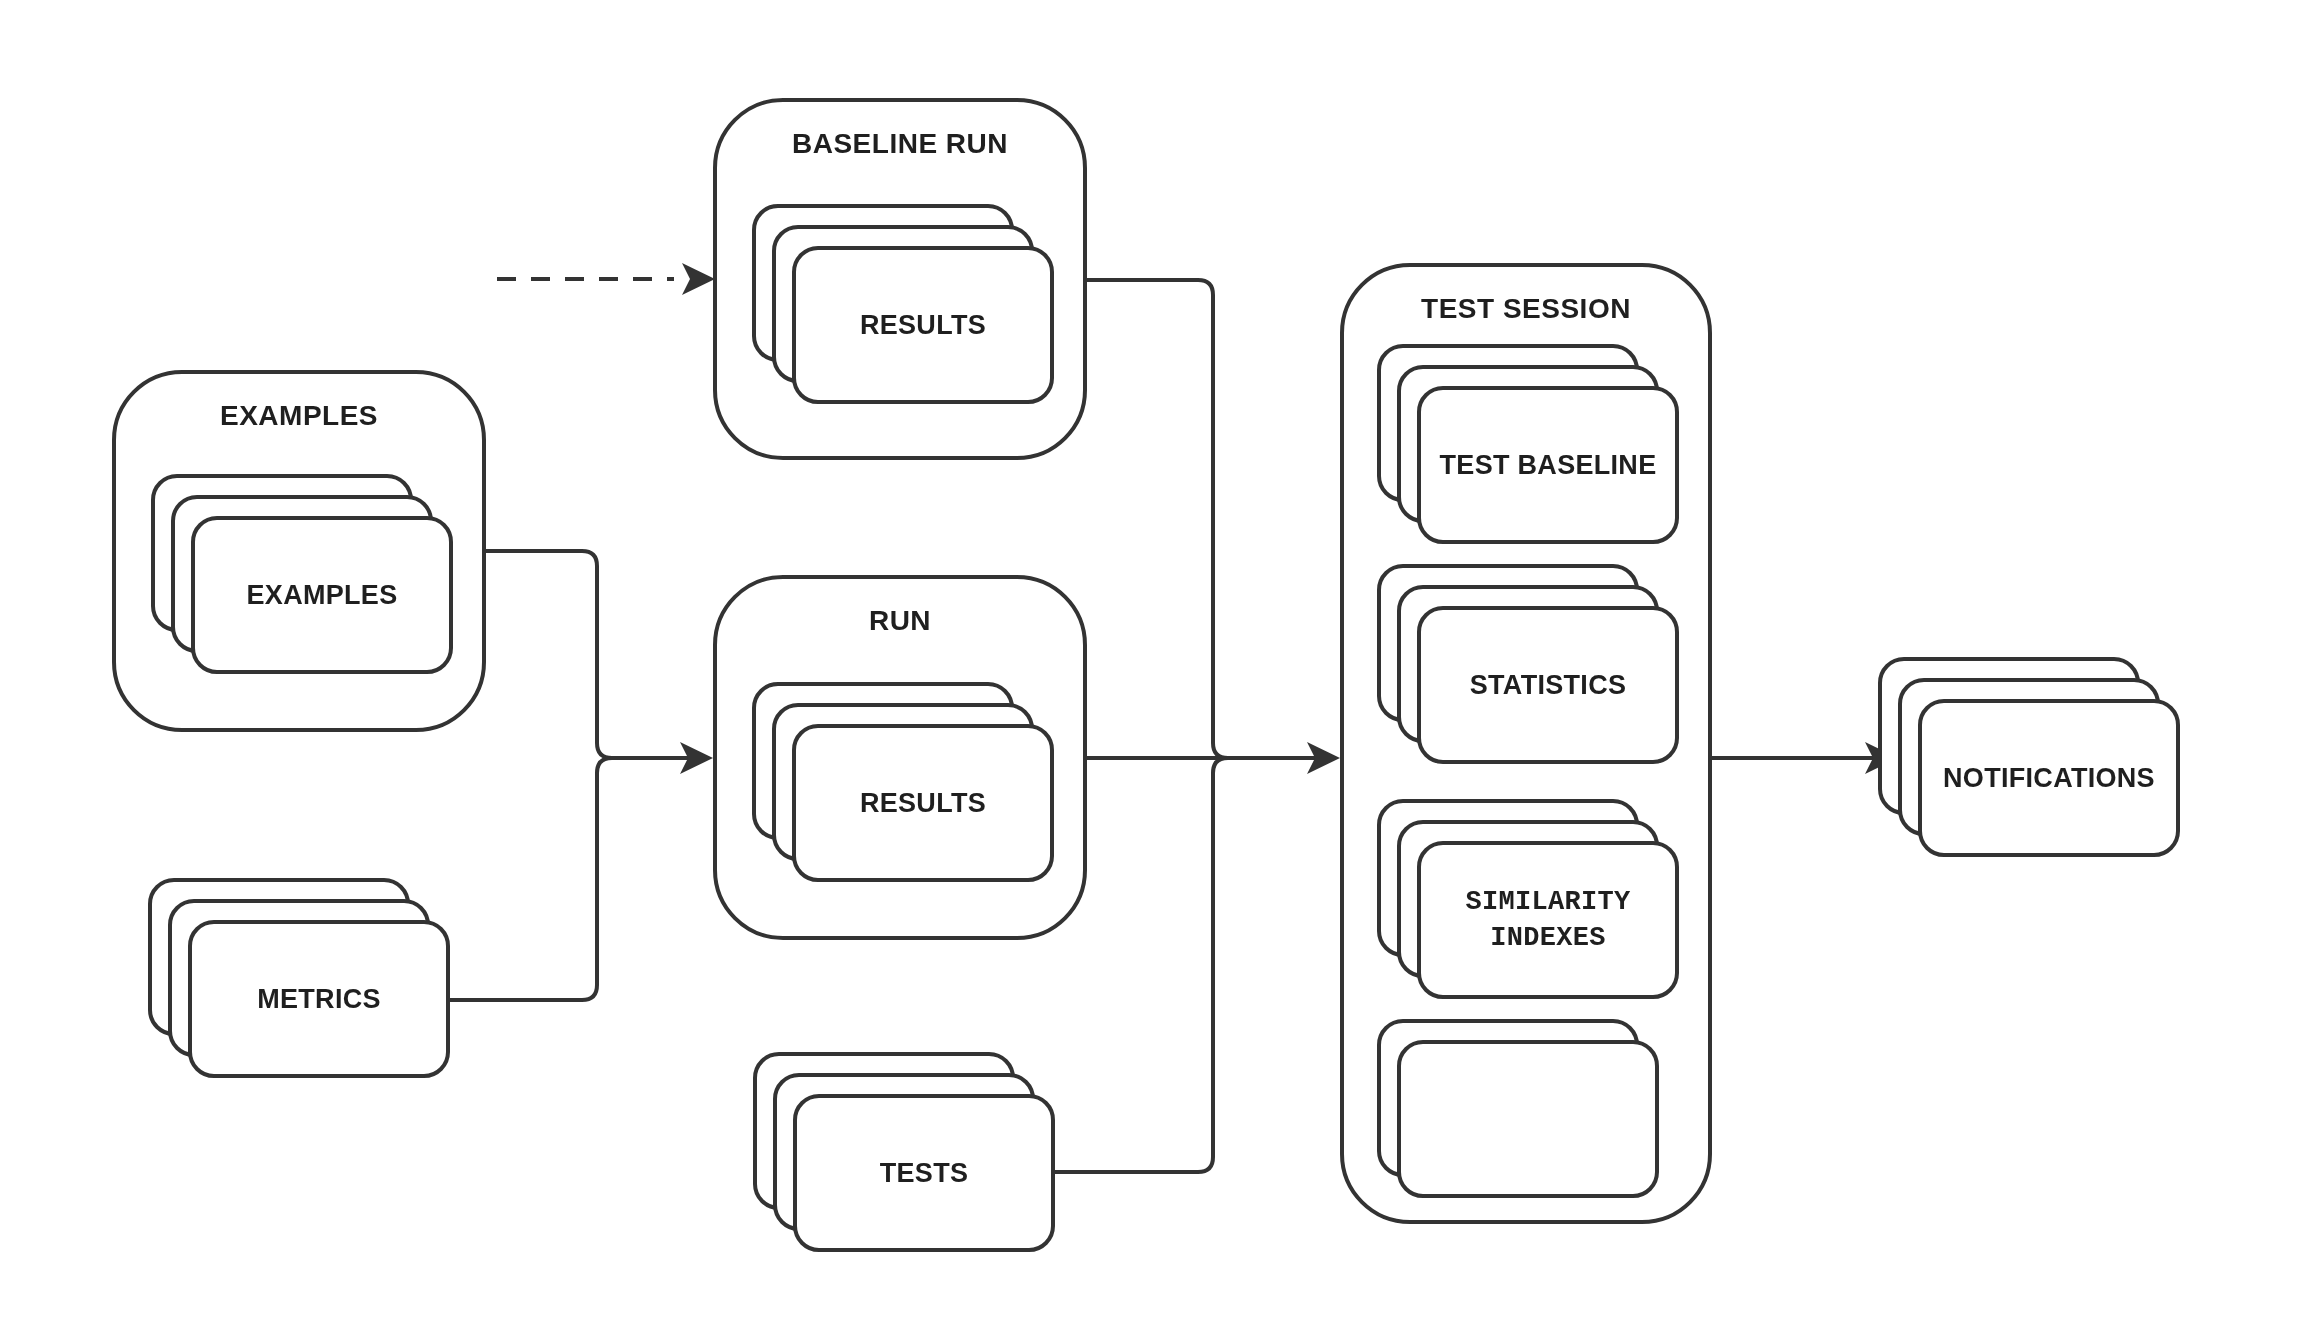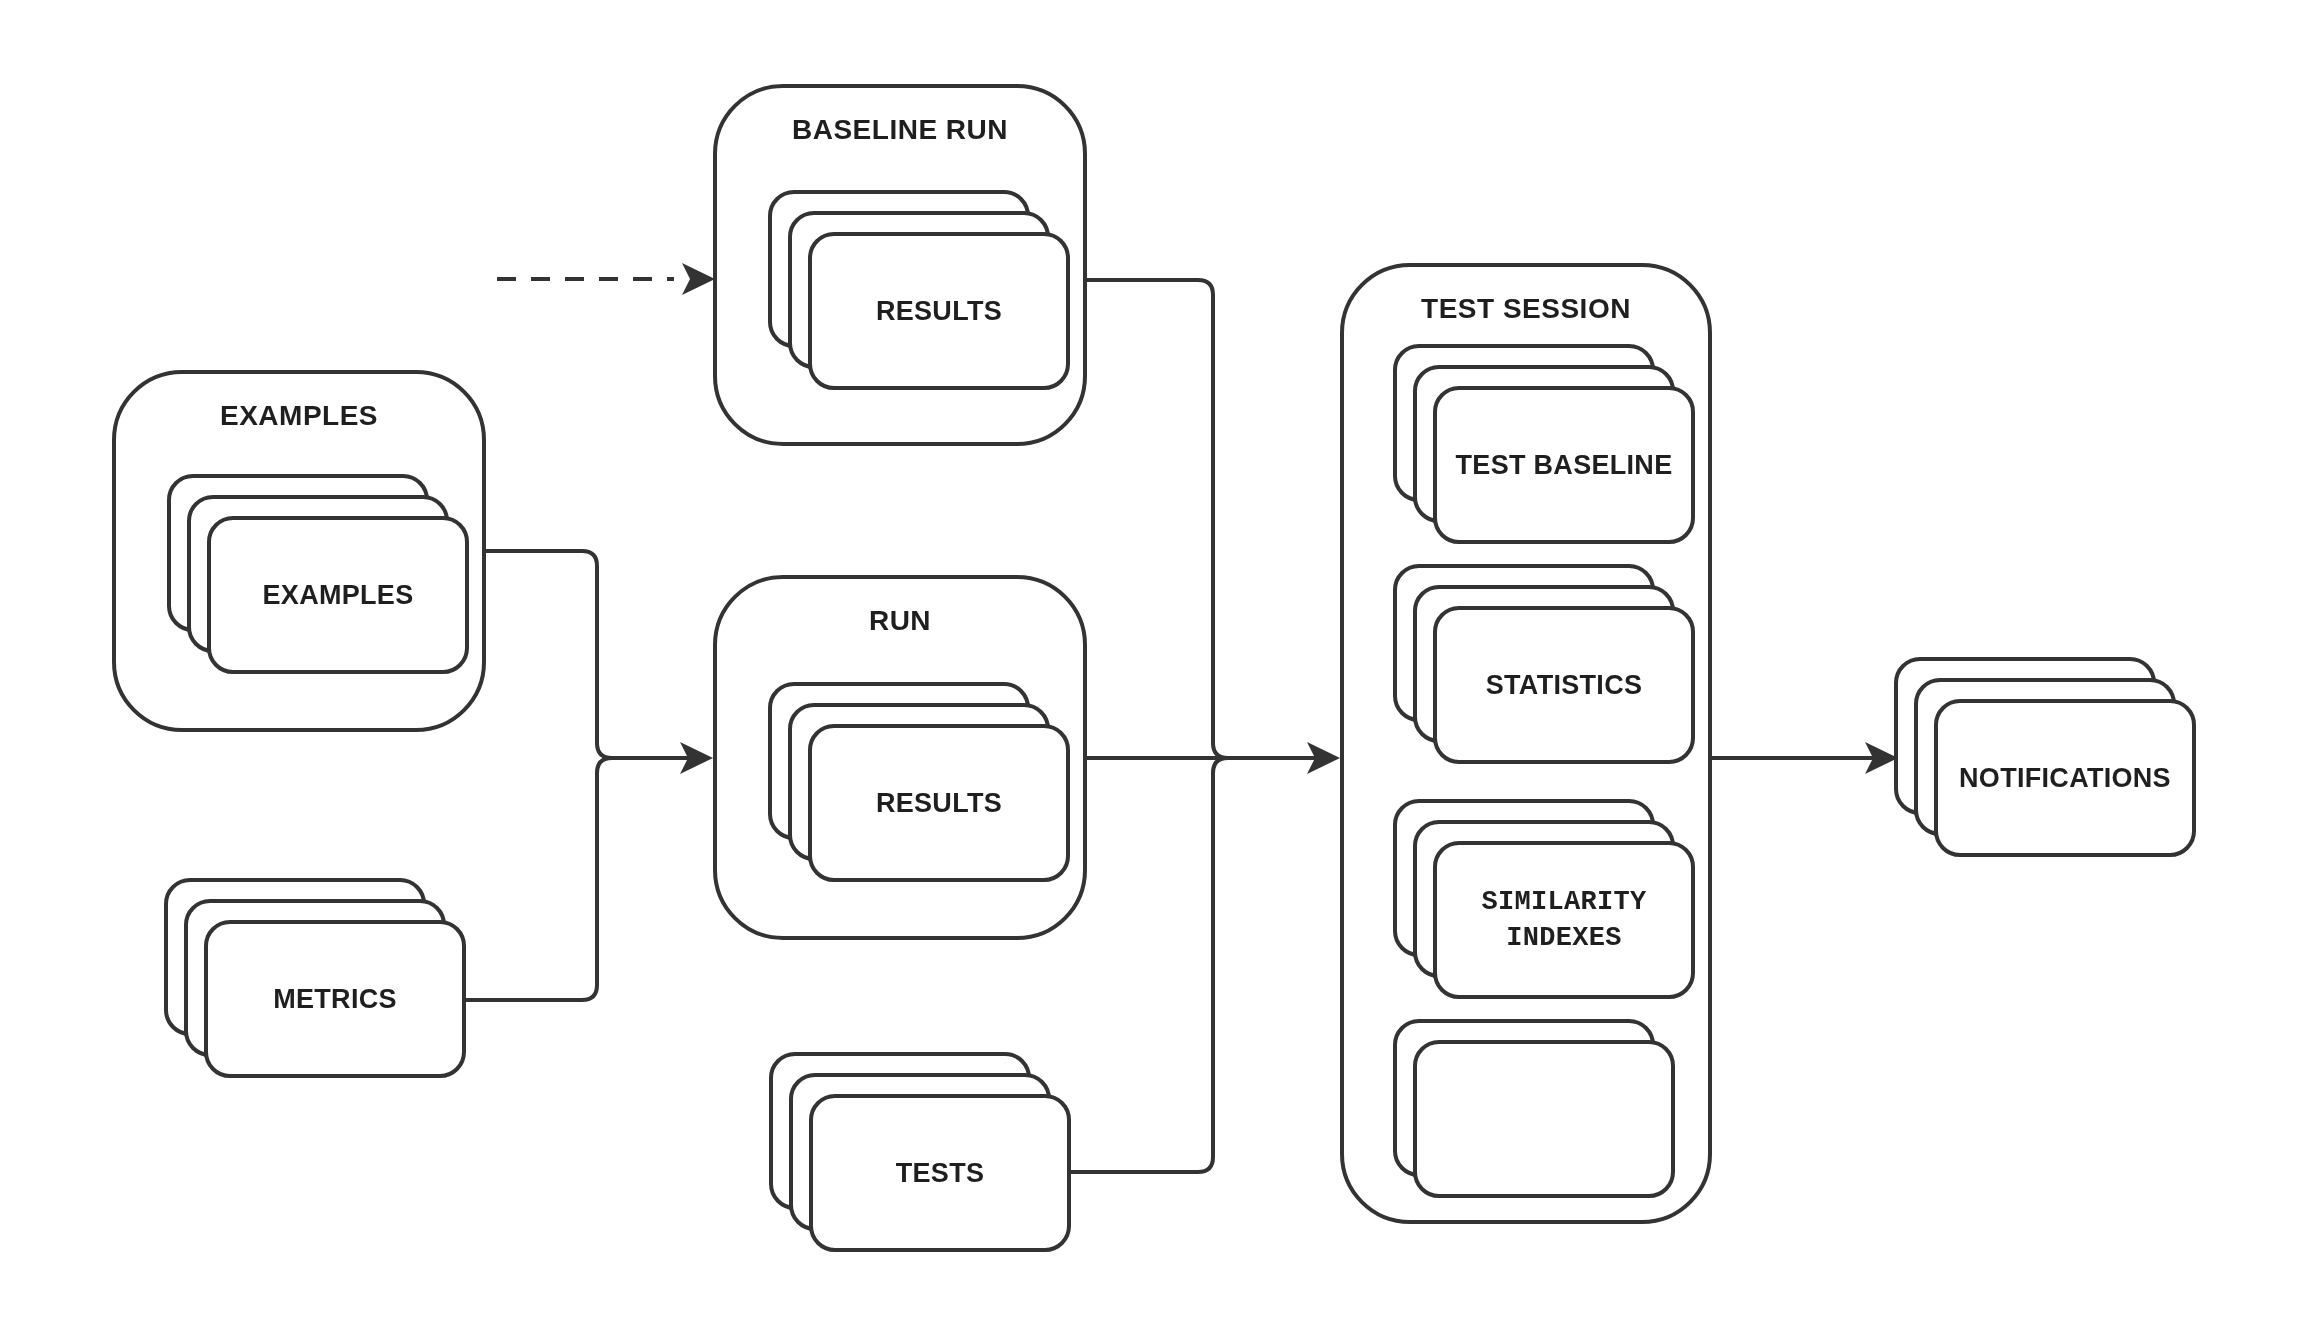--- a/index.html
+++ b/index.html
@@ -23,26 +23,26 @@
   .container{
     position:absolute;background:var(--bg);
     border:4px solid var(--stroke);border-radius:70px;
   }
   .ct-title{
     position:absolute;left:0;right:0;top:26px;text-align:center;
     font-size:28px;font-weight:700;color:var(--text);letter-spacing:.5px;
     white-space:nowrap;
   }
   #c-dataset      {left:112px; top:370px; width:374px; height:362px;}
-  #c-baseline-run {left:713px; top:84px;  width:374px; height:362px;}
+  #c-baseline-run {left:713px; top:98px;  width:374px; height:362px;}
   #c-run          {left:713px; top:575px; width:374px; height:365px;}
   #c-test-session {left:1340px;top:263px; width:372px; height:961px;}
 
   
-  .stack{position:absolute;width:328px;height:200px;margin-left:16px;}
+  .stack{position:absolute;width:328px;height:200px;}
   .card{
     position:absolute;width:262px;height:158px;background:var(--bg);
     border:4px solid var(--stroke);border-radius:26px;
   }
   .card.c0{left:0;   top:0;}
   .card.c1{left:20px;top:21px;}
   .card.c2{
     left:40px;top:42px;
     display:flex;align-items:center;justify-content:center;
     text-align:center;

